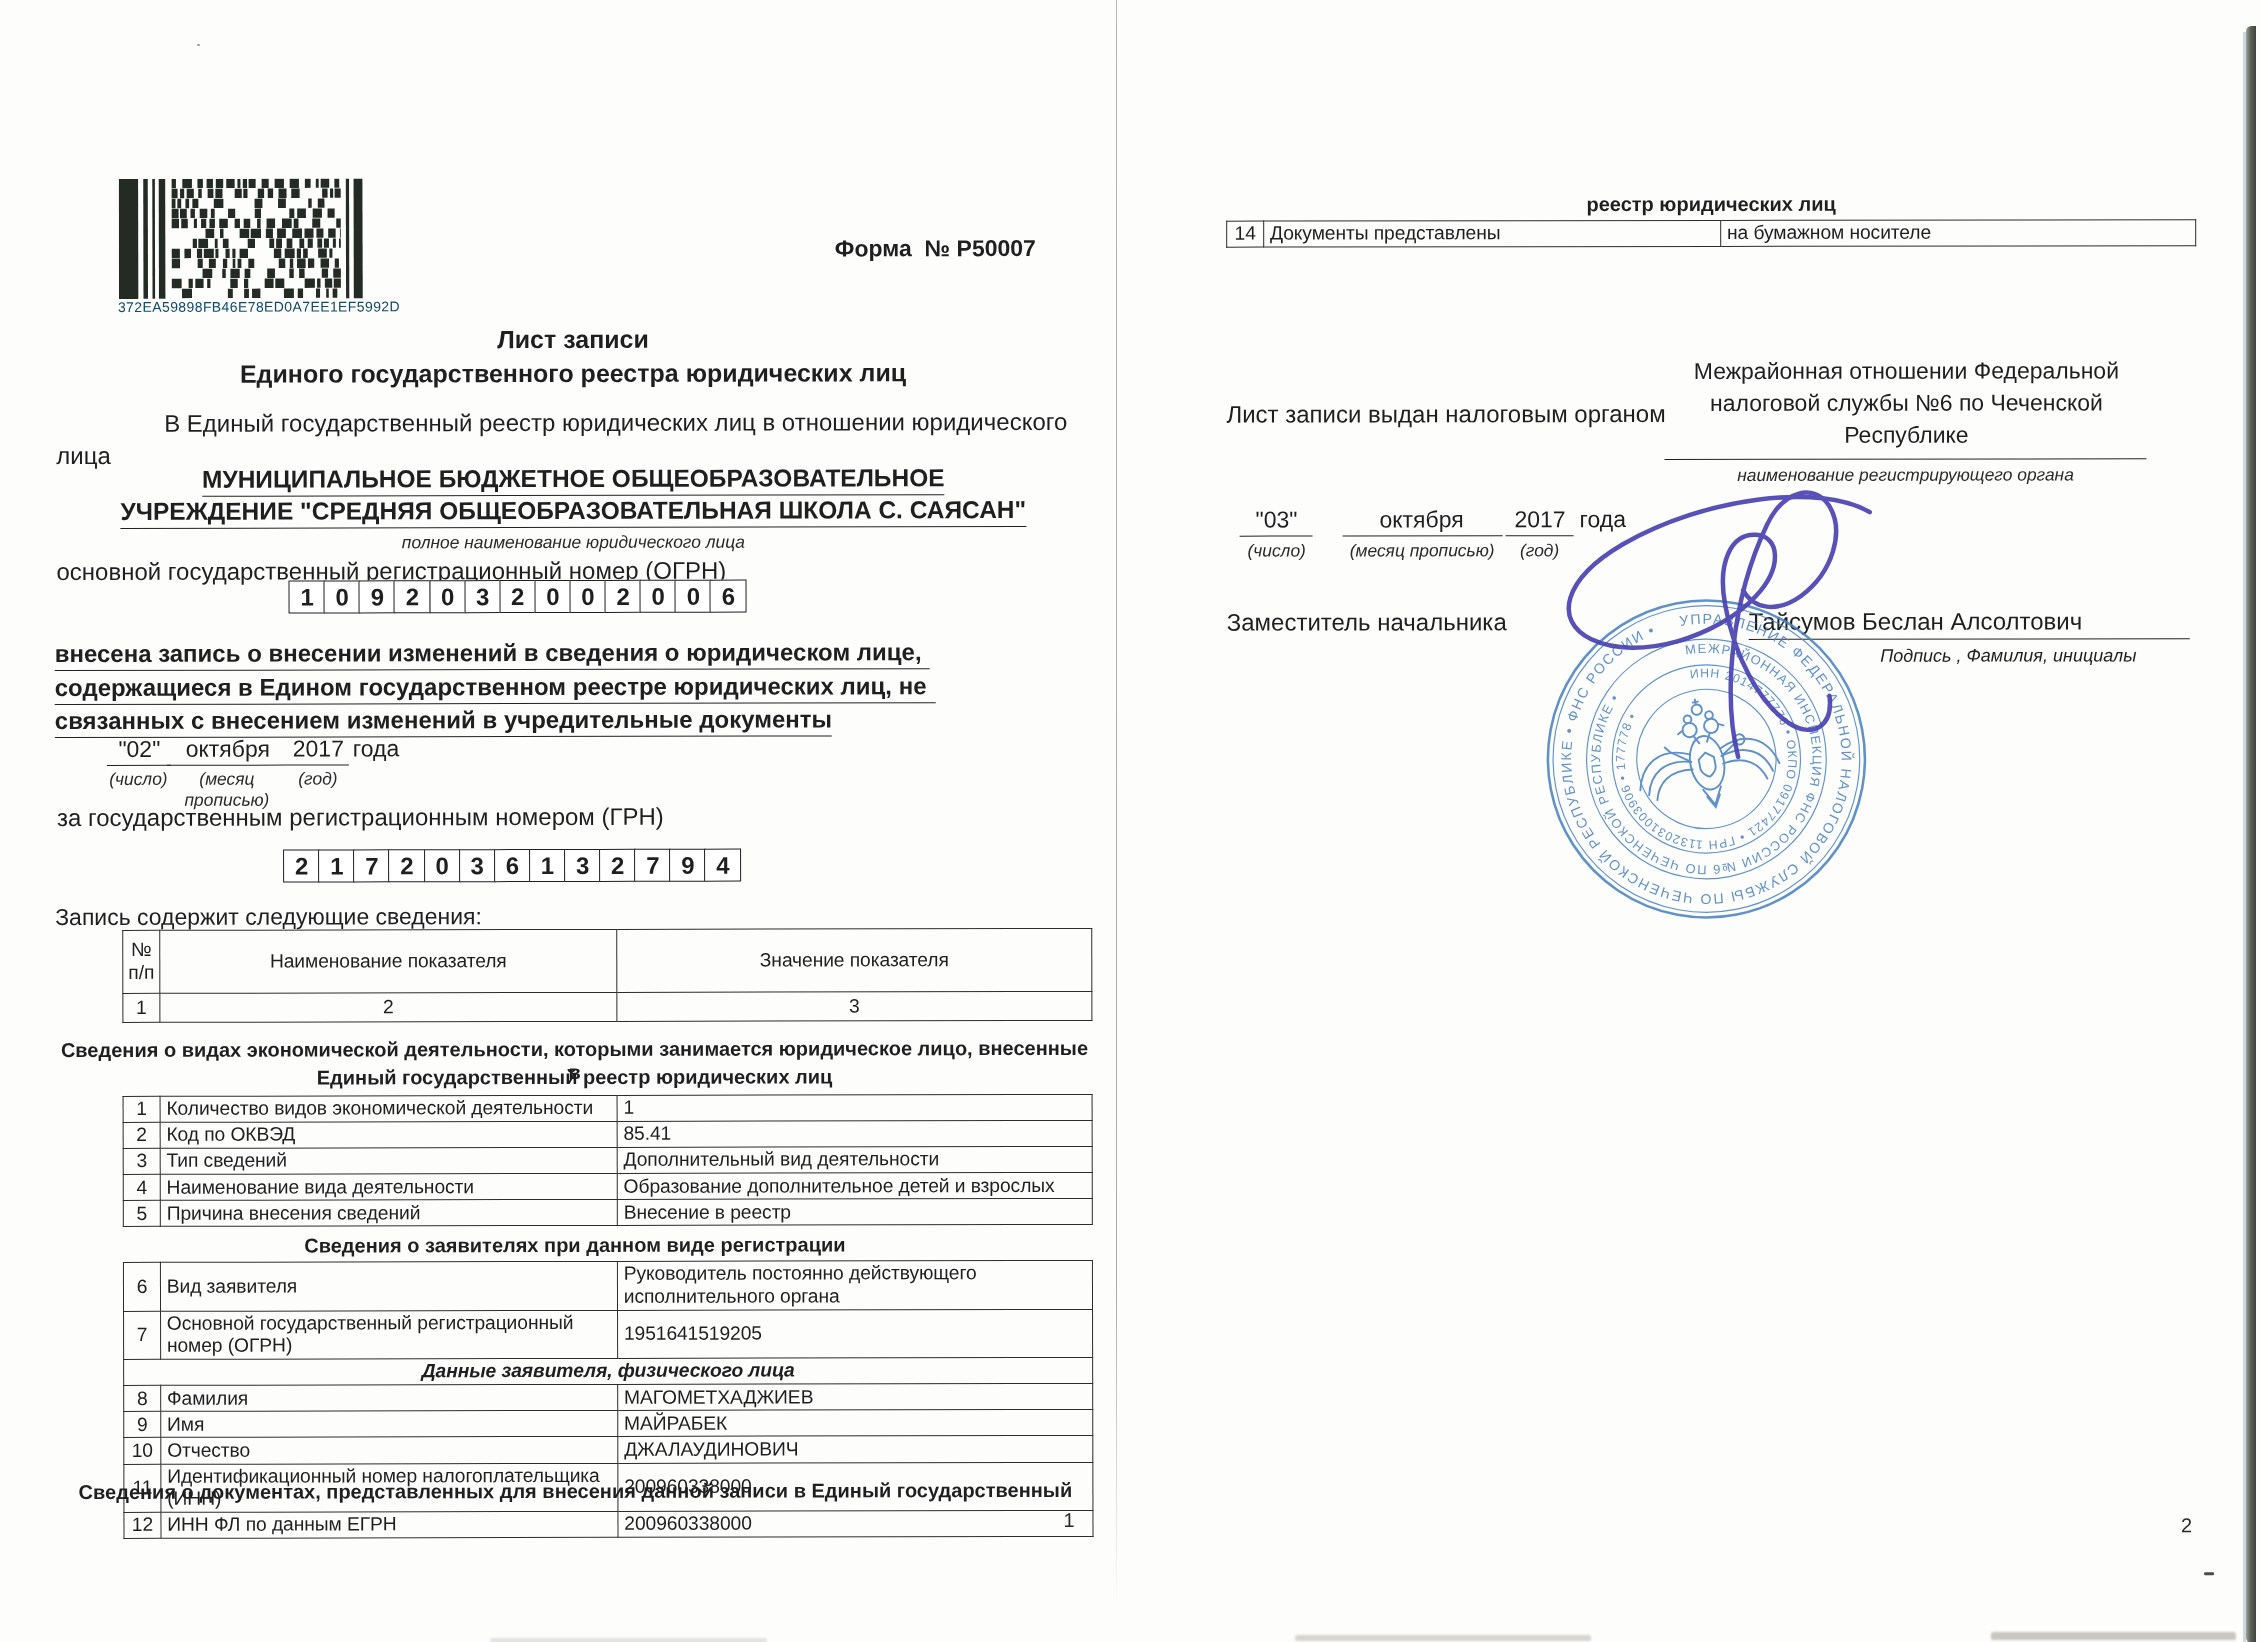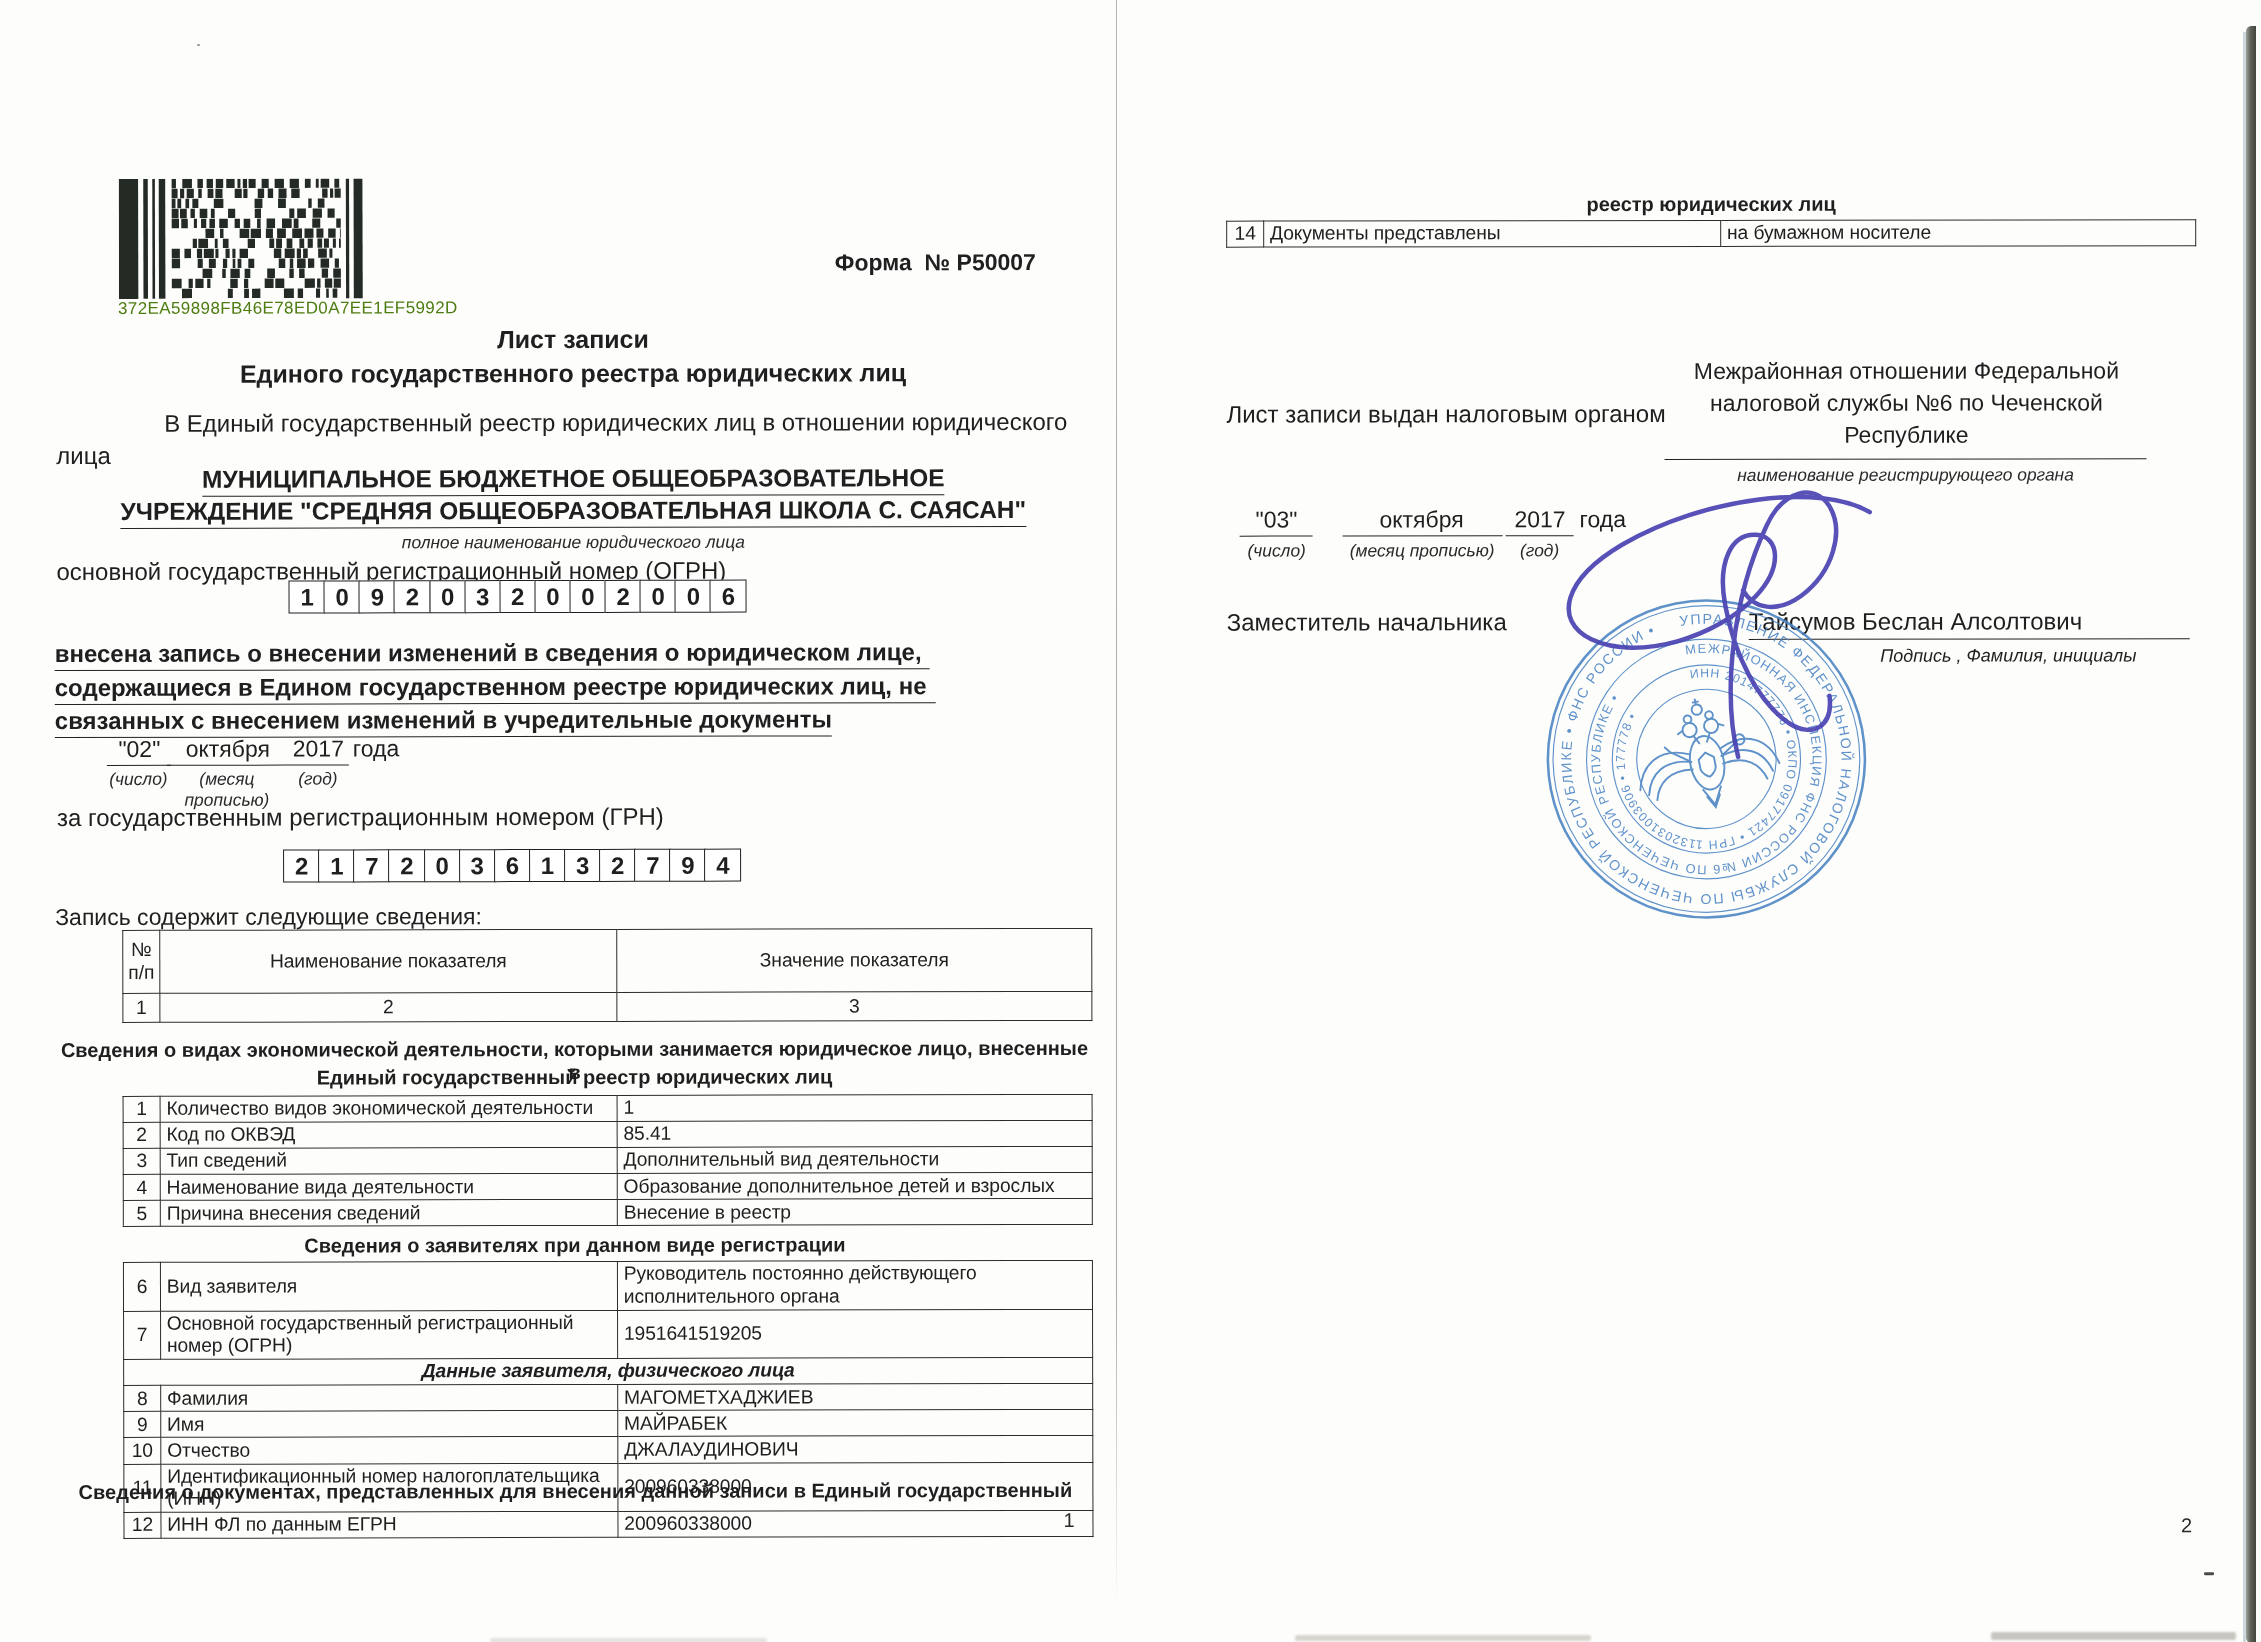--- a/index.html
+++ b/index.html
@@ -184,23 +184,23 @@
         <rect x="97.68203049898148" y="170.5" width="15.500711441040039" height="14.5" fill="#242a24"></rect>
         <rect x="168.83143192529678" y="170.5" width="7.6824791431427" height="14.5" fill="#242a24"></rect>
         <rect x="193.9850240945816" y="170.5" width="7.502181053161621" height="14.5" fill="#242a24"></rect>
         <rect x="206.27893787622452" y="170.5" width="12.928724765777588" height="14.5" fill="#242a24"></rect>
         <rect x="255.68023777008057" y="170.5" width="15.470119953155518" height="14.5" fill="#242a24"></rect>
         <rect x="277.107080578804" y="170.5" width="8.266946077346802" height="14.5" fill="#242a24"></rect>
         <rect x="305.43865805864334" y="170.5" width="6.307985067367554" height="14.5" fill="#242a24"></rect>
         <rect x="321.22767972946167" y="170.5" width="4.0062806606292725" height="14.5" fill="#242a24"></rect>
         <rect x="331.23905420303345" y="170.5" width="7.209559202194214" height="14.5" fill="#242a24"></rect>
       </svg>
-    <div class="abs" style="left:119px;top:298px;font-size:17px;letter-spacing:0.4px;color:#4d7c0f;">372EA59898FB46E78ED0A7EE1EF5992D</div>
-
-    <div class="abs pre" style="left:836px;top:250px;font-size:23px;font-weight:600;">Форма  № Р50007</div>
+    <div class="abs" style="left:119px;top:298px;font-size:14px;letter-spacing:0.4px;color:#0c4a6e;">372EA59898FB46E78ED0A7EE1EF5992D</div>
+
+    <div class="abs pre" style="left:836px;top:236px;font-size:23px;font-weight:600;">Форма  № Р50007</div>
 
     <div class="abs ctr b" style="left:55px;top:325px;width:1038px;font-size:25px;">Лист записи</div>
     <div class="abs ctr b" style="left:55px;top:359px;width:1038px;font-size:25px;">Единого государственного реестра юридических лиц</div>
 
     <div class="abs t37 nowrap" style="left:165px;top:407px;">В Единый государственный реестр юридических лиц в отношении юридического</div>
     <div class="abs t37" style="left:57px;top:439px;">лица</div>
 
     <div class="abs ctr" style="left:55px;top:465px;width:1038px;">
       <span class="uline b" style="font-size:24.5px;">МУНИЦИПАЛЬНОЕ БЮДЖЕТНОЕ ОБЩЕОБРАЗОВАТЕЛЬНОЕ</span>
     </div>

